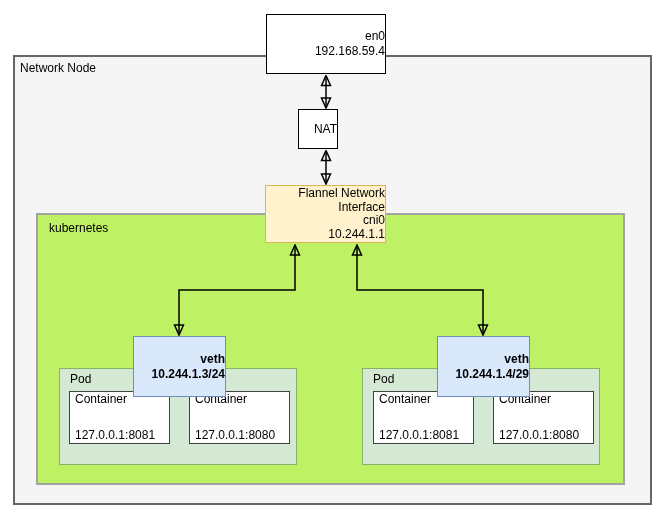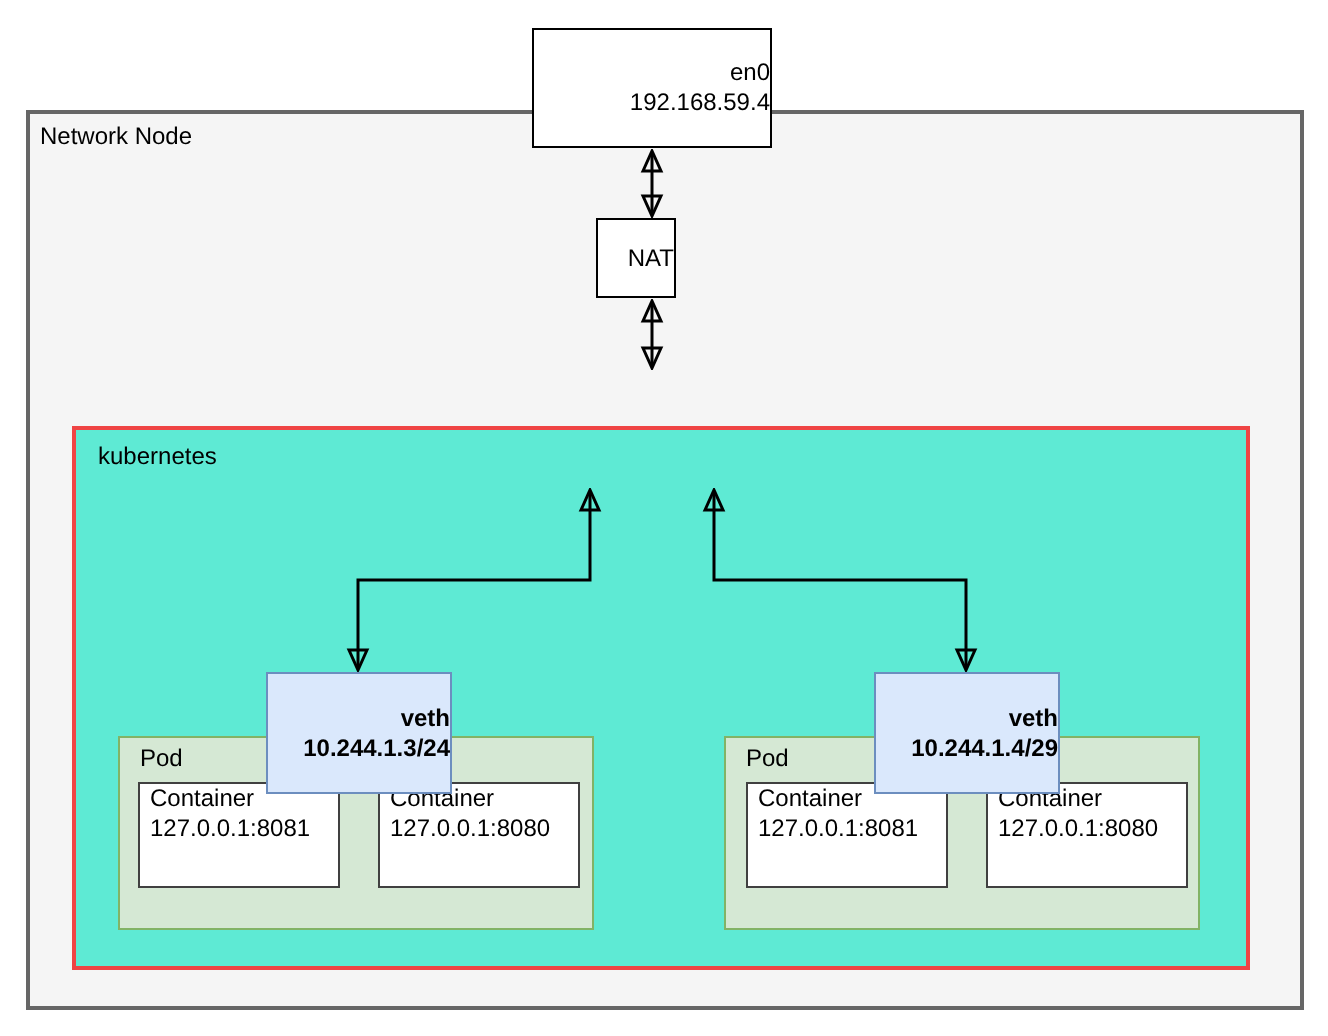--- a/index.html
+++ b/index.html
@@ -20,22 +20,22 @@
 
   
   .worker-node {
     left: 13px; top: 55px; width: 639px; height: 450px;
     background: #f5f5f5;
     border: 2px solid #666666;
     z-index: 1;
   }
   .kubernetes {
     left: 36px; top: 213px; width: 589px; height: 272px;
-    background: #5eead4;
-    border: 2px solid #ef4444;
+    background: #bef264;
+    border: 2px solid #a3a3a3;
     z-index: 2;
   }
   .group-label { position: absolute; top: 4px; left: 5px; white-space: nowrap; }
   .kubernetes .group-label { top: 6px; left: 11px; }
 
   
   .node {
     display: flex;
     flex-direction: column;
     align-items: flex-end;
@@ -77,21 +77,21 @@
   .pod-label { position: absolute; top: 3px; left: 10px; }
 
   .container-box {
     position: absolute;
     box-sizing: border-box;
     top: 22px; height: 53px; width: 101px;
     background: #ffffff;
     border: 1.5px solid #404040;
     display: flex;
     flex-direction: column;
-    justify-content: flex-start;
+    justify-content: space-between;
     padding-left: 5px;
     line-height: 15px;
     z-index: 4;
   }
   .c1 { left: 9px; }
   .c2 { left: 129px; }
   .pod-right .c1 { left: 10px; }
   .pod-right .c2 { left: 130px; }
 
   
@@ -123,20 +123,26 @@
 
   <div class="abs node node-en0">
     <div>en0</div>
     <div>192.168.59.4</div>
   </div>
 
   <div class="abs node node-nat">
     <div>NAT</div>
   </div>
 
+  <div class="abs node node-flannel">
+    <div>Flannel Network</div>
+    <div>Interface</div>
+    <div>cni0</div>
+    <div>10.244.1.1</div>
+  </div>
 
   <div class="abs pod pod-left">
     <div class="pod-label">Pod</div>
     <div class="container-box c1">
       <div>Container</div>
       <div>127.0.0.1:8081</div>
     </div>
     <div class="container-box c2">
       <div>Container</div>
       <div>127.0.0.1:8080</div>

